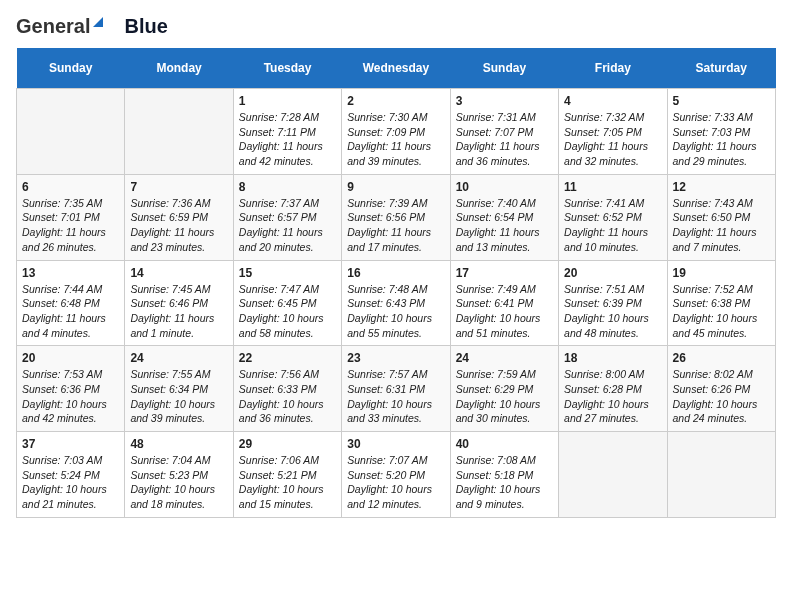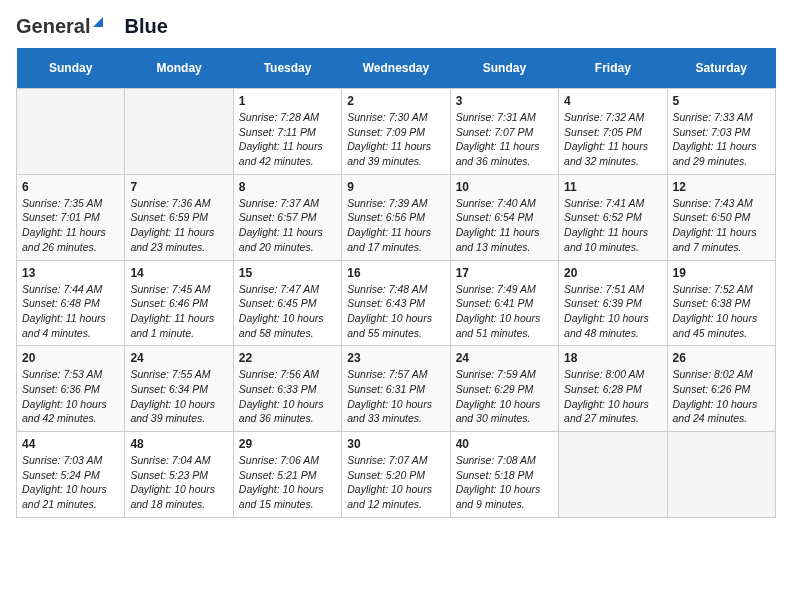--- a/index.html
+++ b/index.html
@@ -213,21 +213,21 @@
           <span class="day-num">18</span>
           <div class="cell-text">Sunrise: 8:00 AM<br>Sunset: 6:28 PM<br>Daylight: 10 hours and 27 minutes.</div>
         </td>
         <td>
           <span class="day-num">26</span>
           <div class="cell-text">Sunrise: 8:02 AM<br>Sunset: 6:26 PM<br>Daylight: 10 hours and 24 minutes.</div>
         </td>
       </tr>
       <tr>
         <td>
-          <span class="day-num">44</span>
+          <span class="day-num">37</span>
           <div class="cell-text">Sunrise: 7:03 AM<br>Sunset: 5:24 PM<br>Daylight: 10 hours and 21 minutes.</div>
         </td>
         <td>
           <span class="day-num">48</span>
           <div class="cell-text">Sunrise: 7:04 AM<br>Sunset: 5:23 PM<br>Daylight: 10 hours and 18 minutes.</div>
         </td>
         <td>
           <span class="day-num">29</span>
           <div class="cell-text">Sunrise: 7:06 AM<br>Sunset: 5:21 PM<br>Daylight: 10 hours and 15 minutes.</div>
         </td>

